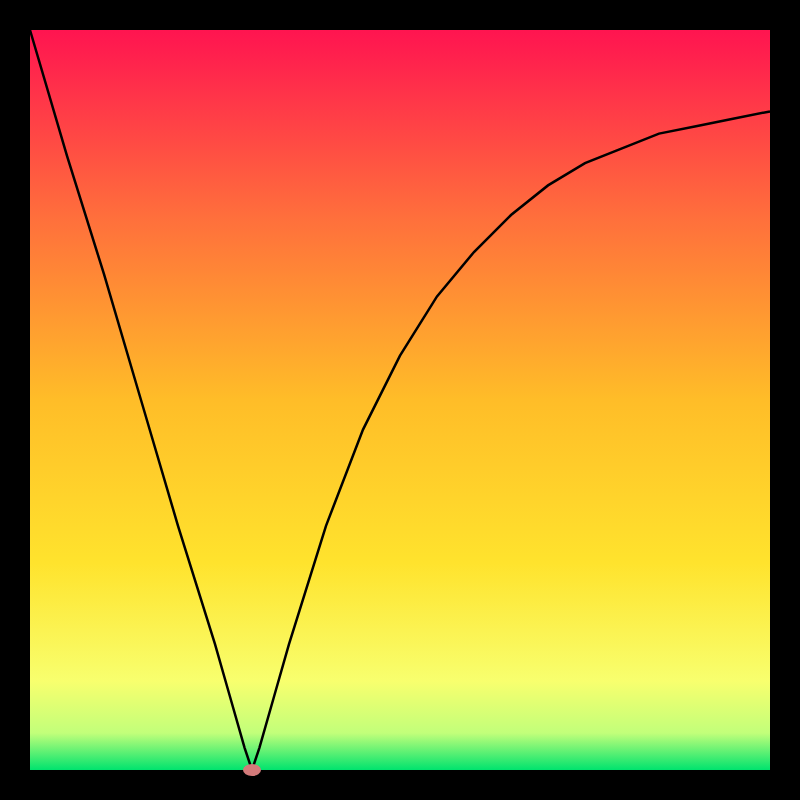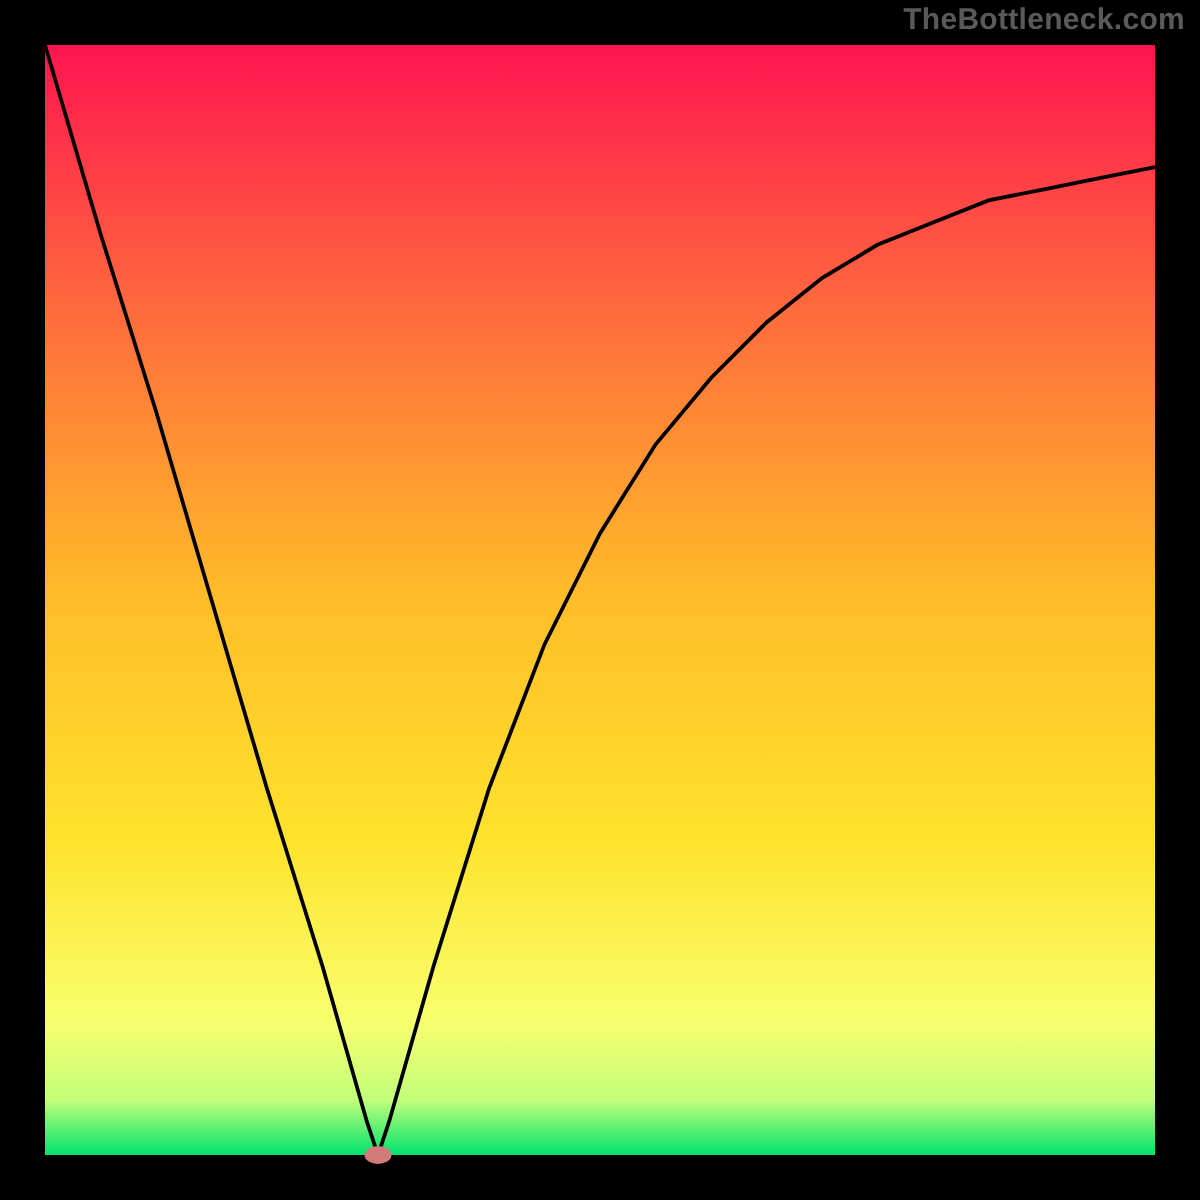--- a/index.html
+++ b/index.html
@@ -32,21 +32,20 @@
   svg.chart {
     position: absolute;
     top: 0;
     left: 0;
   }
 </style>
 </head>
 <body>
 
 <div class="frame">
-  <div class="watermark">TheBottleneck.com</div>
   <svg class="chart" width="800" height="800">
     <defs>
       <linearGradient id="bg-grad" x1="0" y1="0" x2="0" y2="1">
           <stop offset="0%" stop-color="#ff1450"></stop>
           <stop offset="25%" stop-color="#ff6e3c"></stop>
           <stop offset="50%" stop-color="#ffbd28"></stop>
           <stop offset="72%" stop-color="#ffe32d"></stop>
           <stop offset="88%" stop-color="#f8ff6e"></stop>
           <stop offset="95%" stop-color="#c2ff7a"></stop>
           <stop offset="100%" stop-color="#00e36e"></stop>

